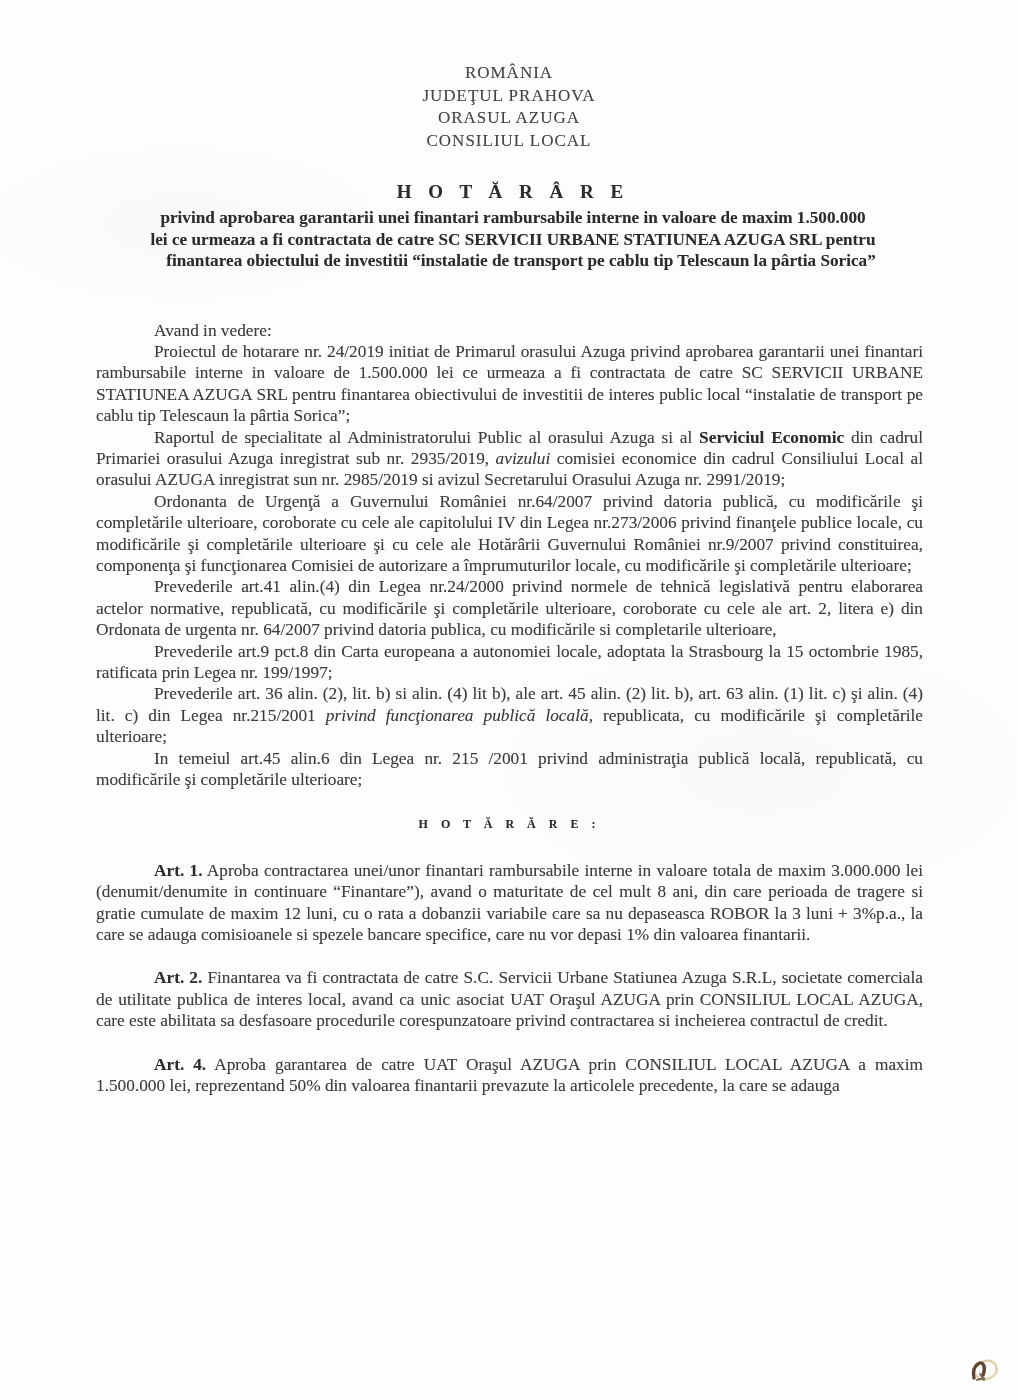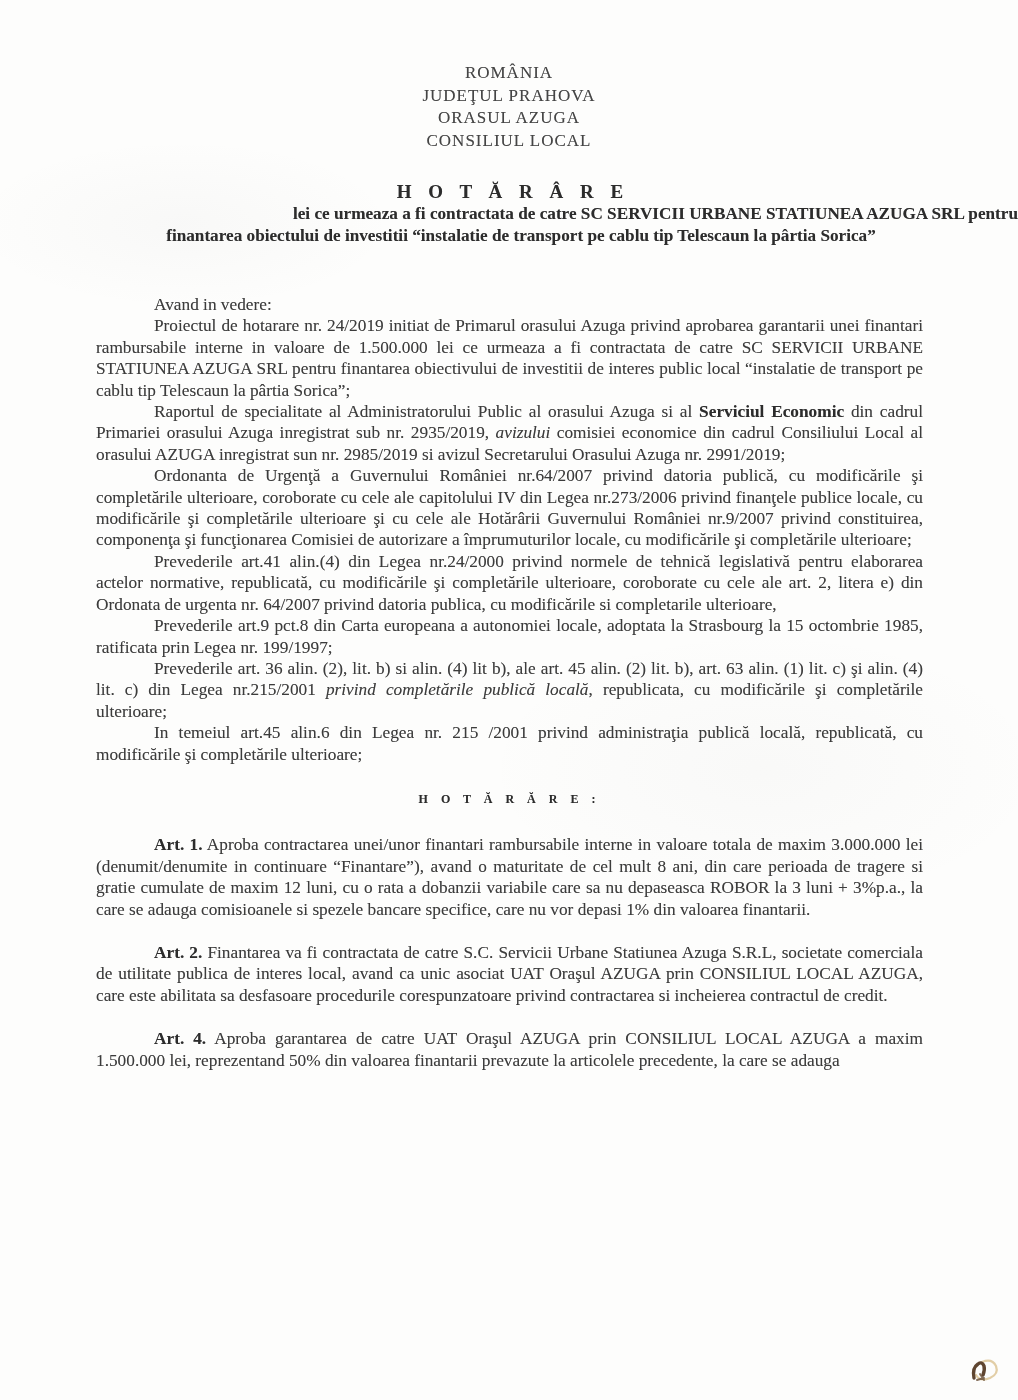--- a/index.html
+++ b/index.html
@@ -97,39 +97,40 @@
 
   <div class="doc-header scan-text">
     <div>ROMÂNIA</div>
     <div>JUDEŢUL PRAHOVA</div>
     <div>ORASUL AZUGA</div>
     <div>CONSILIUL LOCAL</div>
   </div>
 
   <div class="title-block scan-text">
     <div class="title-heading">H O T Ă R Â R E</div>
-    <div class="title-sub" style="margin-top:0;text-align:right;">lei ce urmeaza a fi contractata de catre SC SERVICII URBANE STATIUNEA AZUGA SRL pentru</div>
+    <div class="title-sub">privind aprobarea garantarii unei finantari rambursabile interne in valoare de maxim 1.500.000</div>
+    <div class="title-sub" style="margin-top:0;">lei ce urmeaza a fi contractata de catre SC SERVICII URBANE STATIUNEA AZUGA SRL pentru</div>
     <div class="title-sub" style="margin-top:0;margin-left:16px;">finantarea obiectului de investitii “instalatie de transport pe cablu tip Telescaun la pârtia Sorica”</div>
   </div>
 
   <div class="doc-body scan-text">
 
     <p>Avand in vedere:</p>
 
     <p><span>Proiectul de hotarare nr. 24/2019 initiat de Primarul orasului Azuga privind aprobarea garantarii unei finantari rambursabile interne in valoare de 1.500.000 lei ce urmeaza a fi contractata de catre SC SERVICII URBANE STATIUNEA AZUGA SRL pentru finantarea obiectivului de investitii de interes public local “instalatie de transport pe cablu tip Telescaun la pârtia Sorica”;</span></p>
 
     <p><span>Raportul de specialitate al Administratorului Public al orasului Azuga si al </span><span class="b">Serviciul Economic</span><span> din cadrul Primariei orasului Azuga inregistrat sub nr. 2935/2019, </span><span class="i">avizului</span><span> comisiei economice din cadrul Consiliului Local al orasului AZUGA inregistrat sun nr. 2985/2019 si avizul Secretarului Orasului Azuga nr. 2991/2019;</span></p>
 
     <p><span>Ordonanta de Urgenţă a Guvernului României nr.64/2007 privind datoria publică, cu modificările şi completările ulterioare, coroborate cu cele ale capitolului IV din Legea nr.273/2006 privind finanţele publice locale, cu modificările şi completările ulterioare şi cu cele ale Hotărârii Guvernului României nr.9/2007 privind constituirea, componenţa şi funcţionarea Comisiei de autorizare a împrumuturilor locale, cu modificările şi completările ulterioare;</span></p>
 
     <p><span>Prevederile art.41 alin.(4) din Legea nr.24/2000 privind normele de tehnică legislativă pentru elaborarea actelor normative, republicată, cu modificările şi completările ulterioare, coroborate cu cele ale art. 2, litera e) din Ordonata de urgenta nr. 64/2007 privind datoria publica, cu modificările si completarile ulterioare,</span></p>
 
     <p><span>Prevederile art.9 pct.8 din Carta europeana a autonomiei locale, adoptata la Strasbourg la 15 octombrie 1985, ratificata prin Legea nr. 199/1997;</span></p>
 
-    <p><span>Prevederile art. 36 alin. (2), lit. b) si alin. (4) lit b), ale art. 45 alin. (2) lit. b), art. 63 alin. (1) lit. c) şi alin. (4) lit. c) din Legea nr.215/2001 </span><span class="i">privind completările publică locală</span><span>, republicata, cu modificările şi completările ulterioare;</span></p>
+    <p><span>Prevederile art. 36 alin. (2), lit. b) si alin. (4) lit b), ale art. 45 alin. (2) lit. b), art. 63 alin. (1) lit. c) şi alin. (4) lit. c) din Legea nr.215/2001 </span><span class="i">privind funcţionarea publică locală</span><span>, republicata, cu modificările şi completările ulterioare;</span></p>
 
     <p><span>In temeiul art.45 alin.6 din Legea nr. 215 /2001 privind administraţia publică locală, republicată, cu modificările şi completările ulterioare;</span></p>
 
 
     <div class="res-heading">H O T Ă R Ă R E :</div>
 
     <p class="spaced"><span class="b">Art. 1.</span><span> Aproba contractarea unei/unor finantari rambursabile interne in valoare totala de maxim 3.000.000 lei (denumit/denumite in continuare “Finantare”), avand o maturitate de cel mult 8 ani, din care perioada de tragere si gratie cumulate de maxim 12 luni, cu o rata a dobanzii variabile care sa nu depaseasca ROBOR la 3 luni + 3%p.a., la care se adauga comisioanele si spezele bancare specifice, care nu vor depasi 1% din valoarea finantarii.</span></p>
 
     <p class="spaced" style="margin-top:22px;"><span class="b">Art. 2.</span><span> Finantarea va fi contractata de catre S.C. Servicii Urbane Statiunea Azuga S.R.L, societate comerciala de utilitate publica de interes local, avand ca unic asociat UAT Oraşul AZUGA prin CONSILIUL LOCAL AZUGA, care este abilitata sa desfasoare procedurile corespunzatoare privind contractarea si incheierea contractul de credit.</span></p>
 

